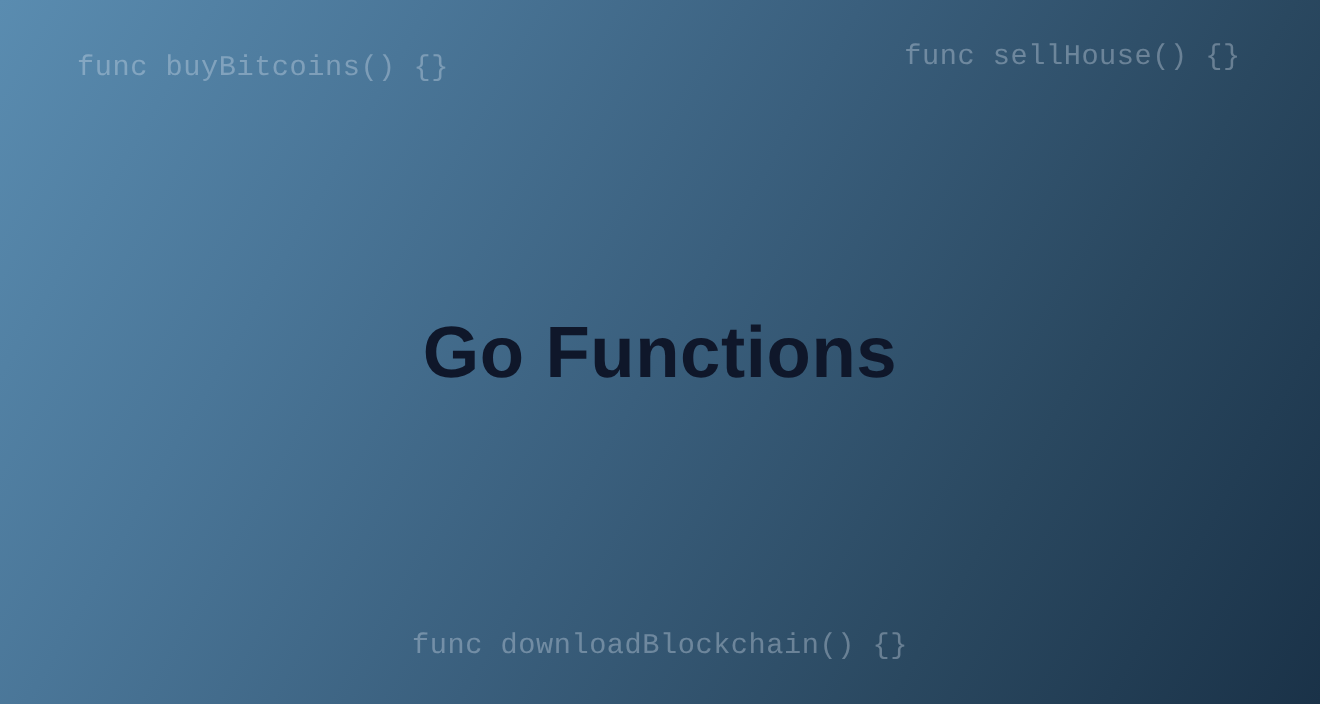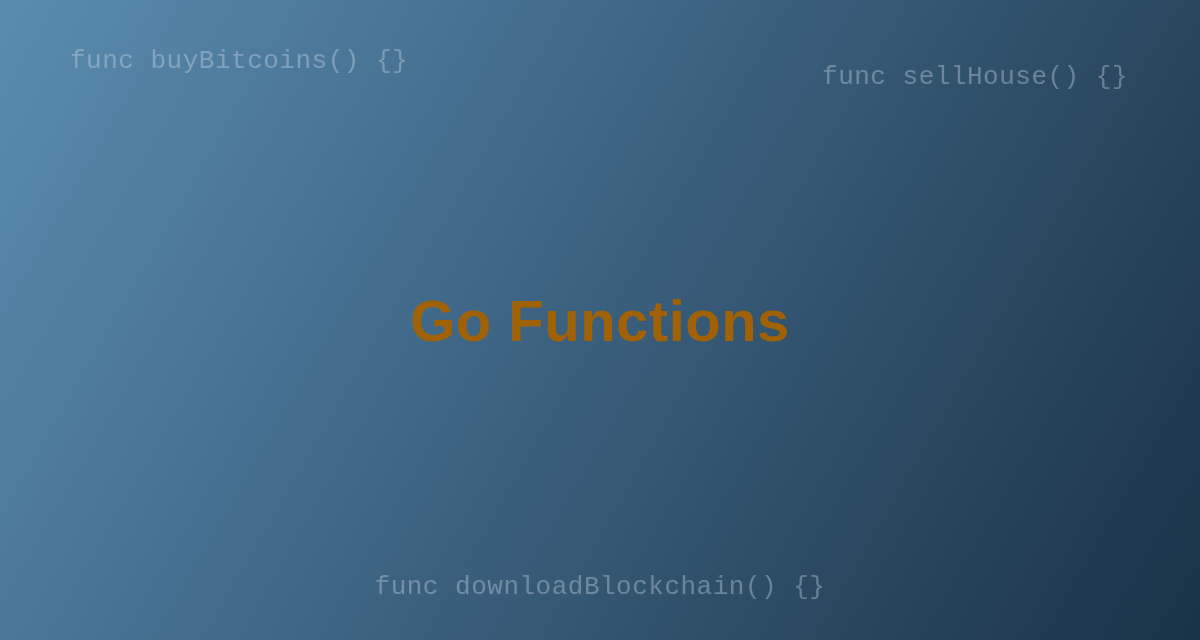--- a/index.html
+++ b/index.html
@@ -21,36 +21,36 @@
       font-size: 26px;
       color: rgba(220, 230, 240, 0.35);
       white-space: nowrap;
       letter-spacing: 0.5px;
     }
     .code-top-left {
       top: 46px;
       left: 70px;
     }
     .code-top-right {
-      top: 62px;
+      top: 36px;
       right: 72px;
     }
     .code-bottom {
       bottom: 38px;
       left: 50%;
       transform: translateX(-50%);
     }
     .title {
       position: absolute;
       top: 50%;
       left: 50%;
       transform: translate(-50%, -50%);
-      color: #a16207;
+      color: #0f172a;
       font-family: "Segoe UI", "Helvetica Neue", Arial, sans-serif;
-      font-size: 58px;
+      font-size: 66px;
       font-weight: 700;
       letter-spacing: 0.5px;
       white-space: nowrap;
       text-align: center;
     }
   </style>
 </head>
 <body>
 
 <div class="code-snippet code-top-left">func buyBitcoins() {}</div>

